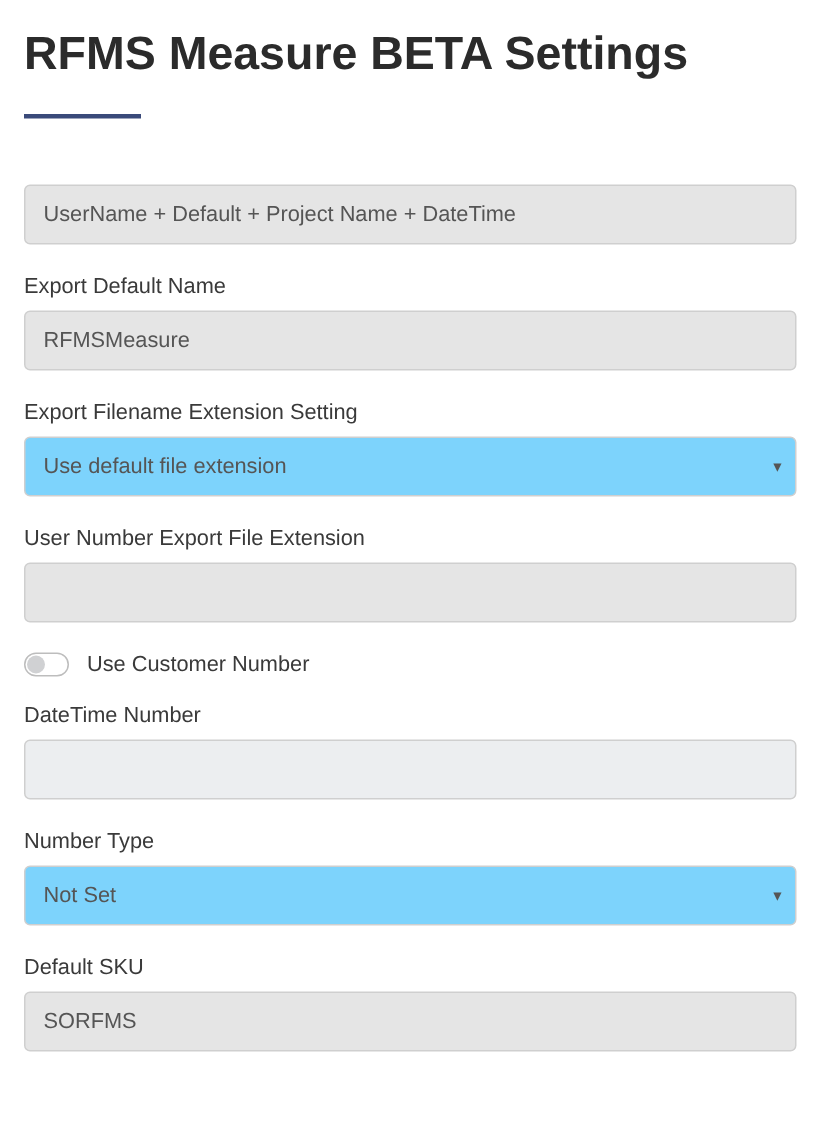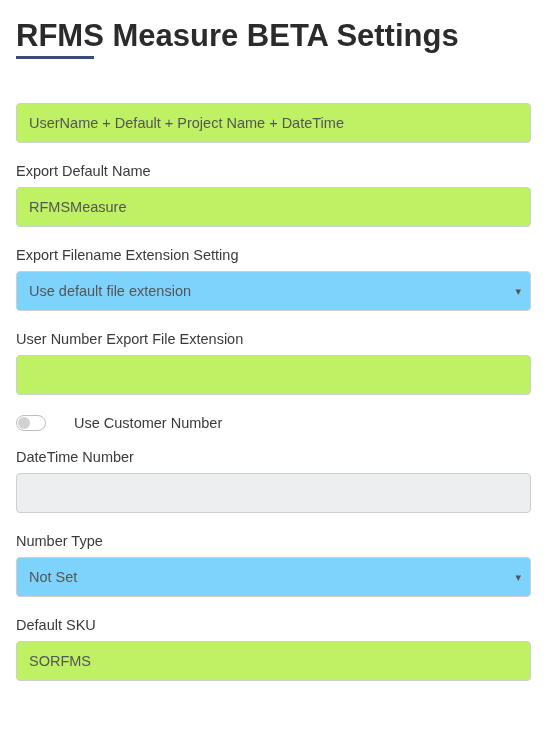--- a/index.html
+++ b/index.html
@@ -7,21 +7,21 @@
   font-family: "Segoe UI", Arial, sans-serif;
   background: #ffffff;
   color: #333;
   width: 547px;
   padding: 18px 16px 20px 16px;
 }
 .page-title {
   font-size: 31px;
   font-weight: 700;
   color: #2b2b2b;
-  margin-bottom: 2px;
+  margin-bottom: 22px;
 }
 .title-underline {
   width: 78px;
   height: 3px;
   background: #3a4a7a;
   margin-bottom: 44px;
 }
 .field { margin-bottom: 20px; }
 .field-label {
   font-size: 14.5px;
@@ -30,21 +30,21 @@
   display: block;
 }
 .text-input, .select-input {
   width: 100%;
   height: 40px;
   border: 1px solid #cfcfcf;
   border-radius: 4px;
   padding: 0 12px;
   font-size: 14.5px;
   color: #555;
-  background: #bef264;
+  background: #e5e5e5;
   font-family: inherit;
 }
 .text-input:disabled {
   background: #eceef0;
   color: #888;
 }
 .select-input {
   appearance: none;
   -webkit-appearance: none;
   background: #7dd3fc;
@@ -57,21 +57,21 @@
   right: 10px;
   top: 50%;
   transform: translateY(-50%);
   pointer-events: none;
   font-size: 11px;
   color: #555;
 }
 .toggle-row {
   display: flex;
   align-items: center;
-  gap: 28px;
+  gap: 12px;
   margin-bottom: 18px;
 }
 .toggle {
   width: 30px;
   height: 16px;
   border-radius: 10px;
   background: #fff;
   border: 1px solid #bdbdbd;
   position: relative;
   cursor: pointer;

